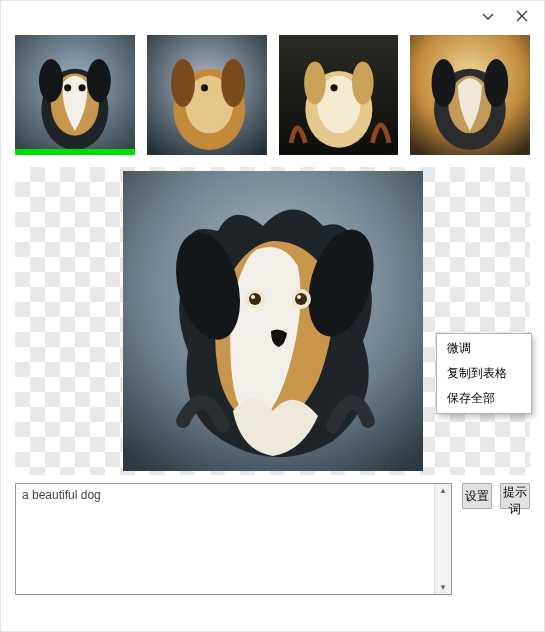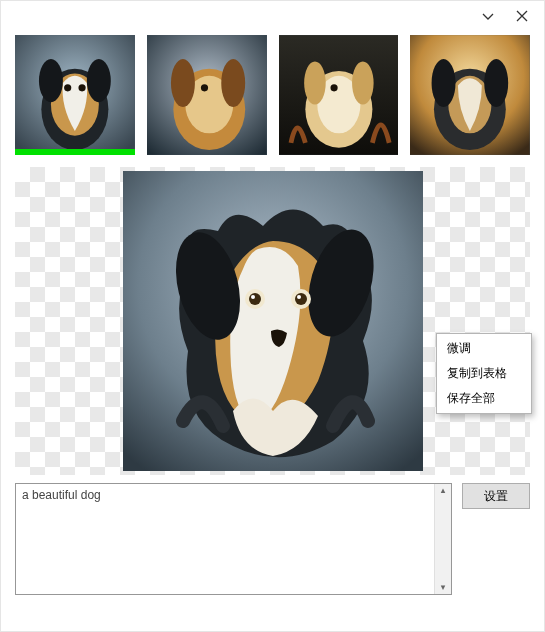--- a/index.html
+++ b/index.html
@@ -265,14 +265,15 @@
 <div class="bottom">
   <div class="prompt-box">
     <textarea class="prompt-text" id="prompt" style="">a beautiful dog</textarea>
     <div class="scrollbar">
       <span class="arrow">▴</span>
       <span class="arrow">▾</span>
     </div>
   </div>
   <div class="side-buttons">
     <button>设置</button>
+    <button>提示词</button>
   </div>
 </div>
 
 </body></html>

